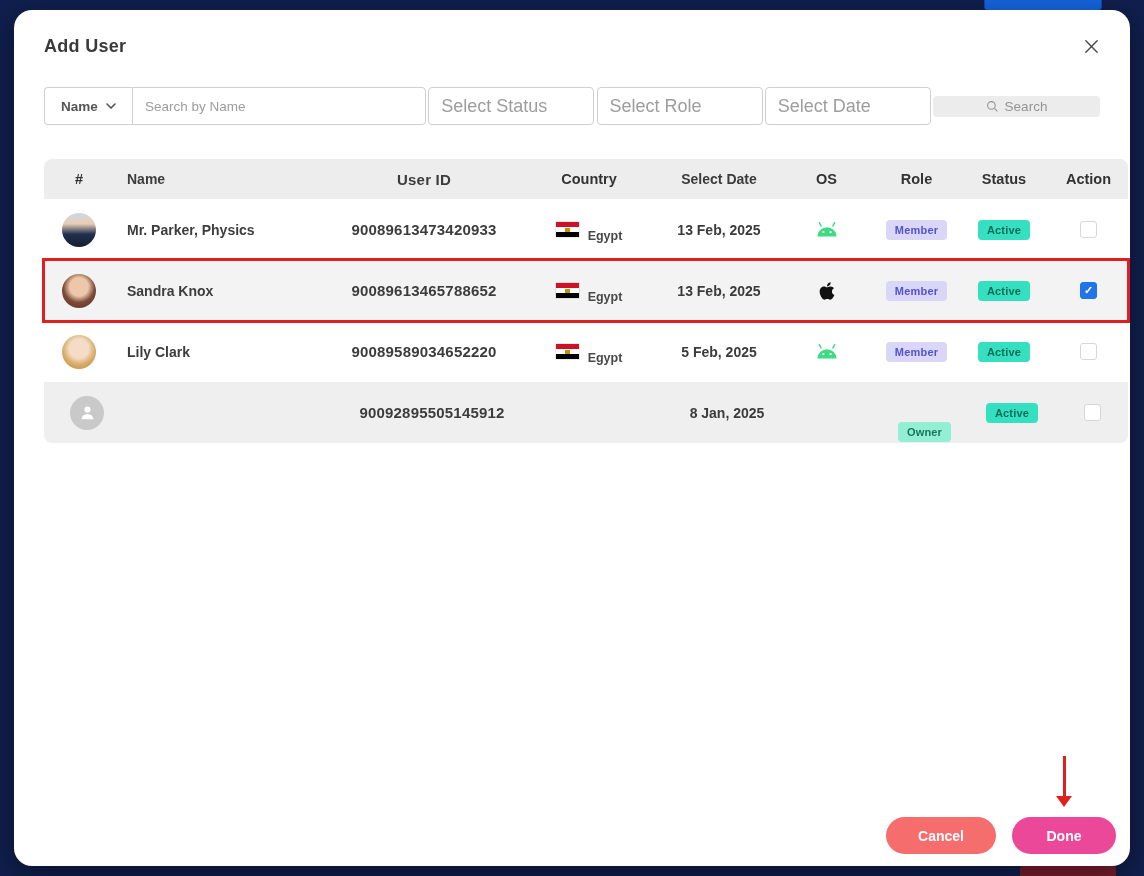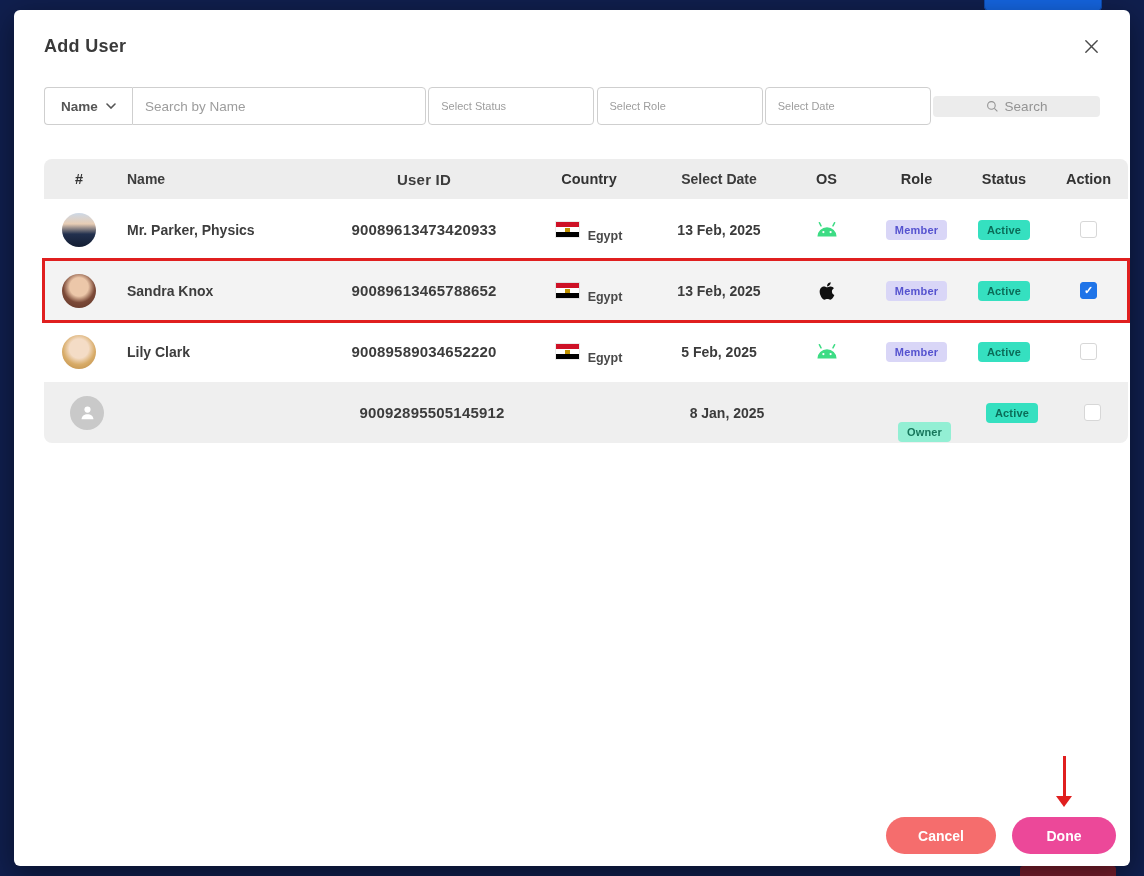--- a/index.html
+++ b/index.html
@@ -17,21 +17,21 @@
     background: #1565e0; box-shadow: 0 0 0 1px #0d4bb0 inset;
   }
   .bg-el-bottom {
     position: absolute; bottom: -4px; right: 28px;
     width: 96px; height: 14px; border-radius: 3px;
     background: #7a1f2e;
   }
   
   .modal {
     position: absolute; top: 10px; left: 14px; right: 14px; bottom: 10px;
-    background: #ffffff; border-radius: 6px;
+    background: #ffffff; border-radius: 18px;
     box-shadow: 0 8px 30px rgba(0,0,0,.45);
   }
   .modal-header {
     display: flex; justify-content: space-between; align-items: center;
     padding: 24px 26px 0 30px;
   }
   .modal-title { font-size: 18px; font-weight: 700; color: #3a3a3a; letter-spacing: .3px; }
   .close-btn { cursor: pointer; line-height: 0; padding: 4px; }
   
   .filters {
@@ -43,21 +43,21 @@
     width: 88px; height: 38px; border: 1px solid #cfcfcf; border-right: none;
     border-radius: 4px 0 0 4px; display: flex; align-items: center; justify-content: center;
     gap: 8px; font-size: 13.5px; color: #555; font-weight: 600; cursor: pointer; background: #fff;
   }
   .search-name {
     width: 294px; height: 38px; border: 1px solid #cfcfcf; border-radius: 0 4px 4px 0;
     padding: 0 12px; font-size: 13.5px; color: #444; font-family: "Liberation Sans", sans-serif;
   }
   .filter-input {
     width: 166px; height: 38px; border: 1px solid #cfcfcf; border-radius: 4px;
-    padding: 0 12px; font-size: 11px; color: #444; font-family: "Liberation Sans", sans-serif;
+    padding: 0 12px; font-size: 18px; color: #444; font-family: "Liberation Sans", sans-serif;
   }
   input::placeholder { color: #9d9d9d; }
   .search-btn {
     width: 167px; height: 21px; background: #ececec; border: none; border-radius: 4px;
     color: #949494; font-size: 13.5px; display: flex; align-items: center; justify-content: center;
     gap: 6px; cursor: pointer; font-family: "Liberation Sans", sans-serif;
   }
   
   .table { margin: 34px 30px 0 30px; width: 1084px; }
   .thead, .trow {

